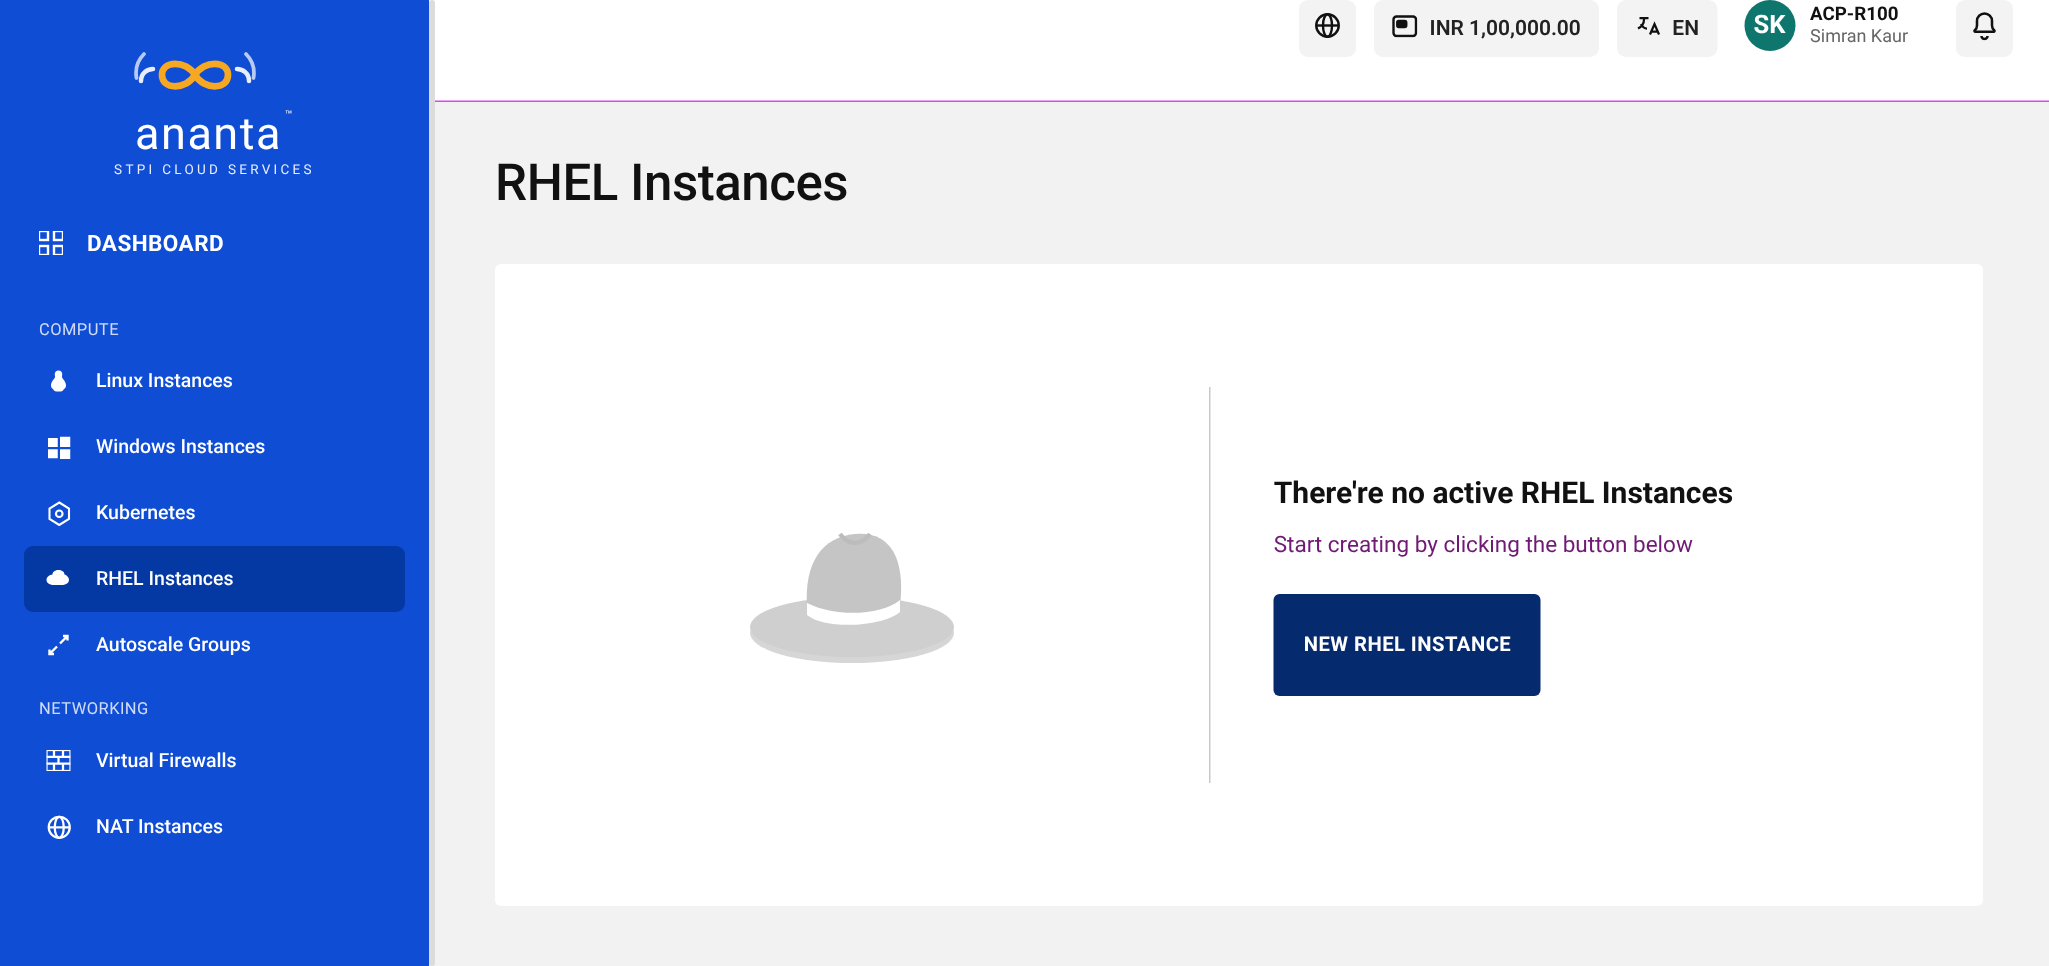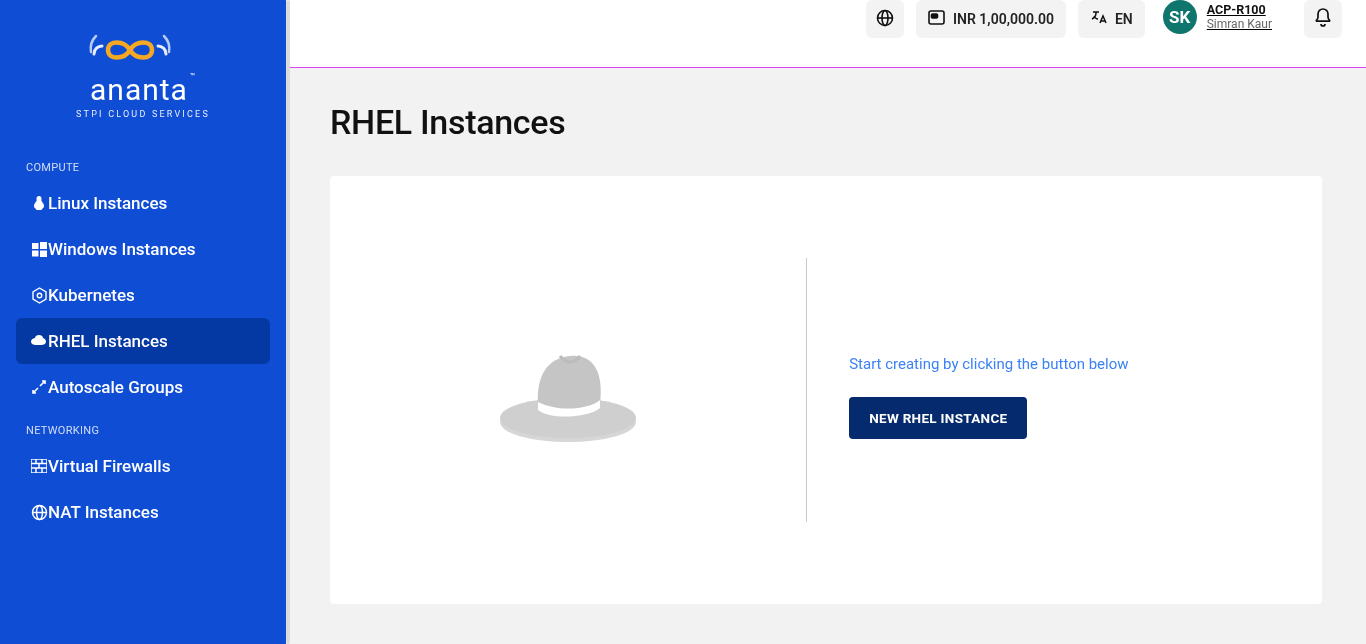--- a/index.html
+++ b/index.html
@@ -14,65 +14,78 @@
 .logo-name { font-size: 30px; letter-spacing: 1px; margin-top: -2px; font-weight: 400; }
 .logo-sub { font-size: 9px; letter-spacing: 2.2px; opacity: .9; margin-top: 2px; }
 .logo-tm { font-size: 8px; vertical-align: top; margin-left: 2px; }
 
 .nav { padding: 10px 16px 0; overflow-y: auto; }
 .nav-top { padding: 0 16px; }
 .dash-row { display: flex; align-items: center; gap: 16px; padding: 16px 10px 18px; font-weight: 700; font-size: 15px; letter-spacing: .3px; }
 .dash-ic { width: 16px; height: 16px; display: inline-block; }
 
 .section-label { font-size: 11px; font-weight: 400; letter-spacing: .3px; opacity: .8; padding: 14px 10px 6px; }
-.nav-item { display: flex; align-items: center; padding: 13px 14px; font-size: 17px; font-weight: 500; border-radius: 6px; cursor: pointer; }
+.nav-item { display: flex; align-items: center; gap: 16px; padding: 13px 14px; font-size: 13px; font-weight: 500; border-radius: 6px; cursor: pointer; }
 .nav-item.active { background: #0438a2; }
 .nav-ic { width: 18px; height: 18px; display: flex; align-items: center; justify-content: center; flex-shrink: 0; }
 
 
 .main { flex: 1; display: flex; flex-direction: column; min-width: 0; }
 .topbar { height: 68px; background: #fff; display: flex; align-items: flex-start; justify-content: flex-end; padding: 0 24px; gap: 12px; border-bottom: 1px solid #d946ef; }
 .tb-btn { height: 38px; background: #f3f3f3; border-radius: 6px; display: flex; align-items: center; gap: 8px; padding: 0 12px; font-size: 14px; font-weight: 600; color: #222; cursor: pointer; }
 .tb-btn.square { width: 38px; padding: 0; justify-content: center; }
 .user-chip { display: flex; align-items: center; gap: 10px; padding: 0 6px; cursor: pointer; }
 .avatar { width: 34px; height: 34px; border-radius: 50%; background: #0f766e; color: #fff; display: flex; align-items: center; justify-content: center; font-size: 17px; font-weight: 700; }
-.user-meta { line-height: 1.25; text-decoration: underline; }
+.user-meta { line-height: 1.25; }
 .user-meta .acct { font-size: 12.5px; font-weight: 700; color: #111; }
 .user-meta .uname { font-size: 12px; color: #666; }
 .bell-wrap { width: 38px; height: 38px; background: #f3f3f3; border-radius: 6px; display: flex; align-items: center; justify-content: center; cursor: pointer; margin-left: 14px; }
 
 .content { padding: 34px 44px; }
 .page-title { font-size: 34px; font-weight: 500; color: #111; letter-spacing: -.3px; }
 
 .card { background: #fff; margin-top: 34px; border-radius: 4px; height: 428px; display: flex; align-items: center; }
 .illus-col { flex: 0 0 48%; display: flex; align-items: center; justify-content: center; position: relative; }
 .divider { width: 1px; background: #c9c9c9; height: 264px; }
 .text-col { flex: 1; padding-left: 42px; }
 .empty-title { font-size: 20px; font-weight: 700; color: #111; }
-.empty-sub { font-size: 15px; color: #3b82f6; margin-top: 14px; }
-.cta { display: inline-block; margin-top: 24px; background: #062a6e; color: #fff; font-weight: 700; font-size: 13.5px; letter-spacing: .3px; padding: 13px 20px; border-radius: 4px; border: none; cursor: pointer; }
+.empty-sub { font-size: 15px; color: #701a75; margin-top: 14px; }
+.cta { display: inline-block; margin-top: 24px; background: #062a6e; color: #fff; font-weight: 700; font-size: 13.5px; letter-spacing: .3px; padding: 26px 20px; border-radius: 4px; border: none; cursor: pointer; }
 
 .hat { width: 160px; height: 120px; }
 </style>
 </head>
 <body>
 
 <div class="app">
 
   <aside class="sidebar">
     <div class="logo-wrap">
       <svg width="110" height="48" viewBox="0 0 110 48">
         <path d="M20 24 C20 14, 36 14, 42 24 C48 34, 64 34, 64 24 C64 14, 48 14, 42 24 C36 34, 20 34, 20 24 Z" fill="none" stroke="#f7a823" stroke-width="4.5"></path>
         <path d="M14 20 C10 20, 6 23, 6 28 M70 20 C74 20, 78 23, 78 28" fill="none" stroke="#ffffff" stroke-width="3" stroke-linecap="round" opacity=".9"></path>
         <path d="M8 10 C4 14, 2 20, 3 26 M76 10 C80 14, 82 20, 81 26" fill="none" stroke="#ffffff" stroke-width="2.5" stroke-linecap="round" opacity=".7"></path>
       </svg>
       <div class="logo-name"><span>ananta</span><span class="logo-tm">™</span></div>
       <div class="logo-sub">STPI CLOUD SERVICES</div>
     </div>
 
+    <div class="nav-top">
+      <div class="dash-row">
+        <span class="dash-ic">
+          <svg width="16" height="16" viewBox="0 0 16 16">
+              <rect x="0" y="0" width="6" height="6" fill="none" stroke="#fff" stroke-width="1.6"></rect>
+              <rect x="10" y="0" width="6" height="6" fill="none" stroke="#fff" stroke-width="1.6"></rect>
+              <rect x="0" y="10" width="6" height="6" fill="none" stroke="#fff" stroke-width="1.6"></rect>
+              <rect x="10" y="10" width="6" height="6" fill="none" stroke="#fff" stroke-width="1.6"></rect>
+            </svg>
+        </span>
+        <span>DASHBOARD</span>
+      </div>
+    </div>
 
     <div class="nav">
       <div class="section-label">COMPUTE</div>
 
       <div class="nav-item">
         <span class="nav-ic">
             <svg width="16" height="16" viewBox="0 0 16 16" fill="#fff">
               <path d="M8 1c-1.5 0-2.5 1-2.5 2.5 0 .8.2 1.4.2 2C5 7 3 8.5 3 11c0 1 .5 2 1.5 2.5.2.8 1 1.5 2 1.5h3c1 0 1.8-.7 2-1.5 1-.5 1.5-1.5 1.5-2.5 0-2.5-2-4-2.7-5.5 0-.6.2-1.2.2-2C10.5 2 9.5 1 8 1z"></path>
             </svg>
           </span>
@@ -195,19 +208,20 @@
           <svg class="hat" viewBox="0 0 160 120">
             <ellipse cx="80" cy="92" rx="68" ry="20" fill="#d6d6d6"></ellipse>
             <ellipse cx="80" cy="88" rx="68" ry="20" fill="#cfcfcf"></ellipse>
             <path d="M50 75 C48 45, 60 28, 82 26 C104 24, 116 40, 112 74 C100 82, 62 84, 50 75 Z" fill="#c5c5c5"></path>
             <path d="M50 72 C70 82, 100 80, 112 70 L112 78 C100 88, 62 90, 50 80 Z" fill="#ffffff"></path>
             <path d="M72 26 C78 34, 86 34, 92 26" fill="none" stroke="#bcbcbc" stroke-width="3"></path>
           </svg>
         </div>
         <div class="divider"></div>
         <div class="text-col">
+          <div class="empty-title">There're no active RHEL Instances</div>
           <div class="empty-sub">Start creating by clicking the button below</div>
           <button class="cta">NEW RHEL INSTANCE</button>
         </div>
       </div>
     </div>
   </main>
 </div>
 
 </body></html>

